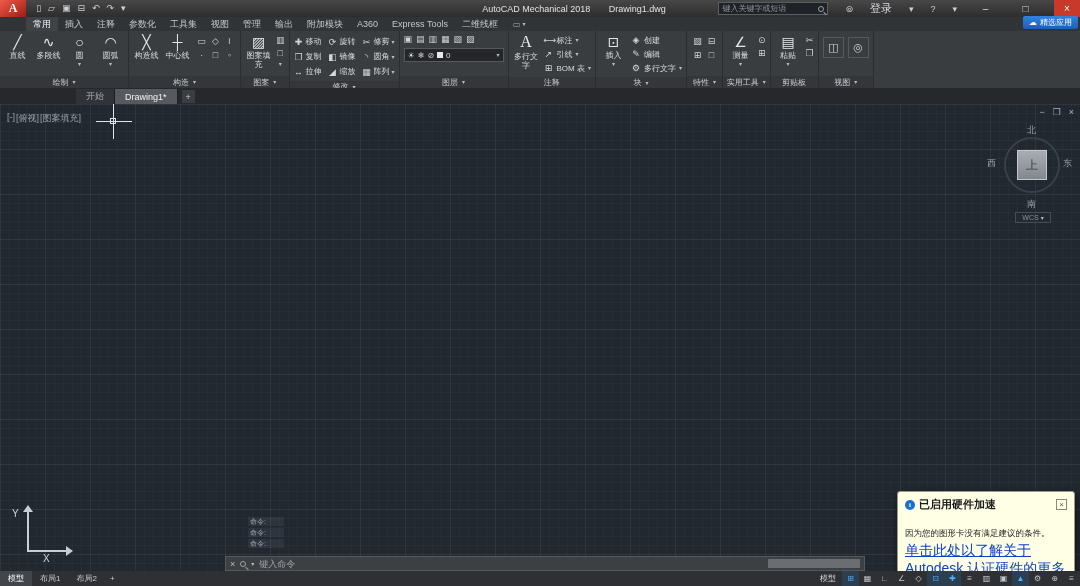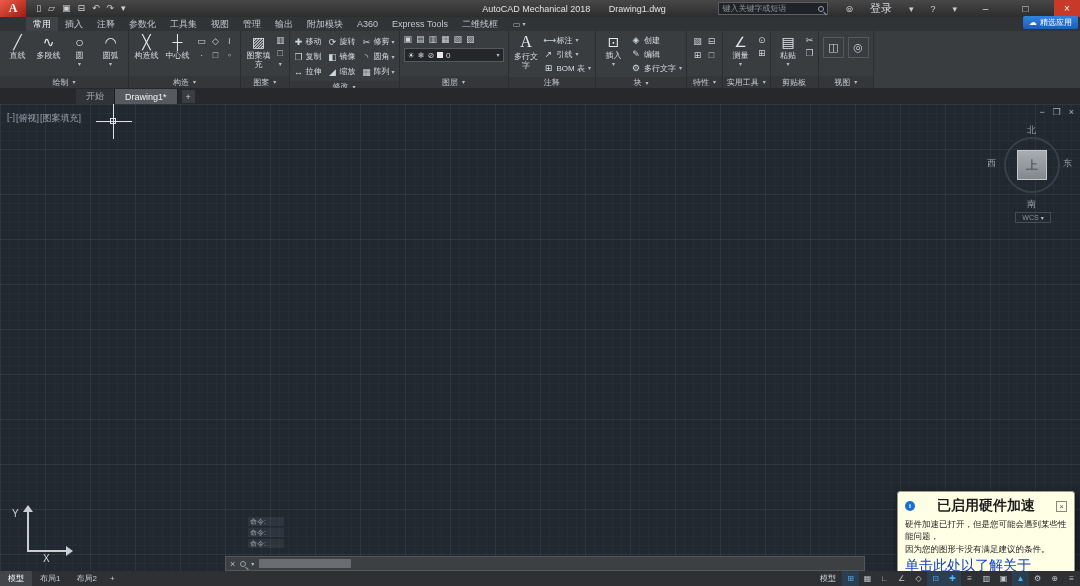--- a/index.html
+++ b/index.html
@@ -85,21 +85,21 @@
   .ucs-x{position:absolute;left:27px;top:446px;width:40px;height:2px;background:#c9ced5;}
   .ucs-yh{position:absolute;left:23px;top:401px;width:0;height:0;border-left:5px solid transparent;border-right:5px solid transparent;border-bottom:7px solid #c9ced5;}
   .ucs-xh{position:absolute;left:66px;top:442px;width:0;height:0;border-top:5px solid transparent;border-bottom:5px solid transparent;border-left:7px solid #c9ced5;}
   .ucs-lab{position:absolute;font-size:10px;color:#ced3da;}
   .ghost{position:absolute;left:248px;width:36px;height:9px;background:rgba(160,170,180,0.10);color:#98a0aa;font-size:7px;display:flex;align-items:center;padding-left:2px;}
 
   
   .notif{position:absolute;left:897px;top:387px;width:178px;background:#ffffe6;border:1px solid #9a9a85;border-radius:3px;box-shadow:2px 3px 8px rgba(0,0,0,0.55);padding:5px 7px 6px;color:#1c1c1c;z-index:25;}
   .notif-head{display:flex;align-items:center;gap:4px;}
   .ninfo{width:10px;height:10px;border-radius:50%;background:#1a6fd4;color:#fff;font-size:7px;display:flex;align-items:center;justify-content:center;font-weight:bold;font-family:"Liberation Serif",serif;flex:none;}
-  .ntitle{font-size:14px;font-weight:bold;flex:1;margin-left:18px;}
+  .ntitle{font-size:11px;font-weight:bold;flex:1;}
   .nclose{width:11px;height:11px;border:1px solid #8a8a74;display:flex;align-items:center;justify-content:center;font-size:8px;color:#555;flex:none;}
   .nbody{font-size:8.5px;line-height:1.45;margin-top:3px;}
   .nlink{color:#1240c8;text-decoration:underline;display:block;margin-top:2px;font-size:14px;}
   .nline3{margin-top:2px;font-size:8.5px;}
 
   
   .cmdbar{position:absolute;left:225px;top:556px;width:640px;height:15px;background:#3d4043;border:1px solid #54575b;display:flex;align-items:center;gap:5px;padding:0 4px;z-index:26;}
   .cmd-close{color:#b6bbc1;font-size:9px;}
   .cmd-input{flex:1;background:transparent;border:none;outline:none;font-size:9px;color:#cfd4da;}
   .cmd-input::placeholder{color:#9aa0a8;}
@@ -496,32 +496,33 @@
     <div class="ghost" style="top:424px;">命令:</div>
     <div class="ghost" style="top:435px;">命令:</div>
 
     <div class="notif">
       <div class="notif-head">
         <span class="ninfo">i</span>
         <span class="ntitle">已启用硬件加速</span>
         <span class="nclose">×</span>
       </div>
       <div class="nbody">
-        <span>硬件加速已打开，但是您可能会遇到某些性能问题，</span><br>
+        <br>
         <span>因为您的图形卡没有满足建议的条件。</span>
       </div>
       <a class="nlink">单击此处以了解关于 Autodesk 认证硬件的更多信息。</a>
       <div class="nline3">使用 GRAPHICSCONFIG 命令以手动调节设置。</div>
     </div>
   </div>
 
   <div class="cmdbar">
     <span class="cmd-close">×</span>
     <span class="mag"></span>
     <span class="caret">▾</span>
+    <input class="cmd-input" placeholder="键入命令" style="">
     <span class="cmd-scroll"></span>
   </div>
 
   <div class="statusbar">
     <span class="laytab active">模型</span>
     <span class="laytab">布局1</span>
     <span class="laytab">布局2</span>
     <span class="laytab laytab-add">+</span>
     <span class="sb-spacer"></span>
     <span class="sb-model">模型</span>

